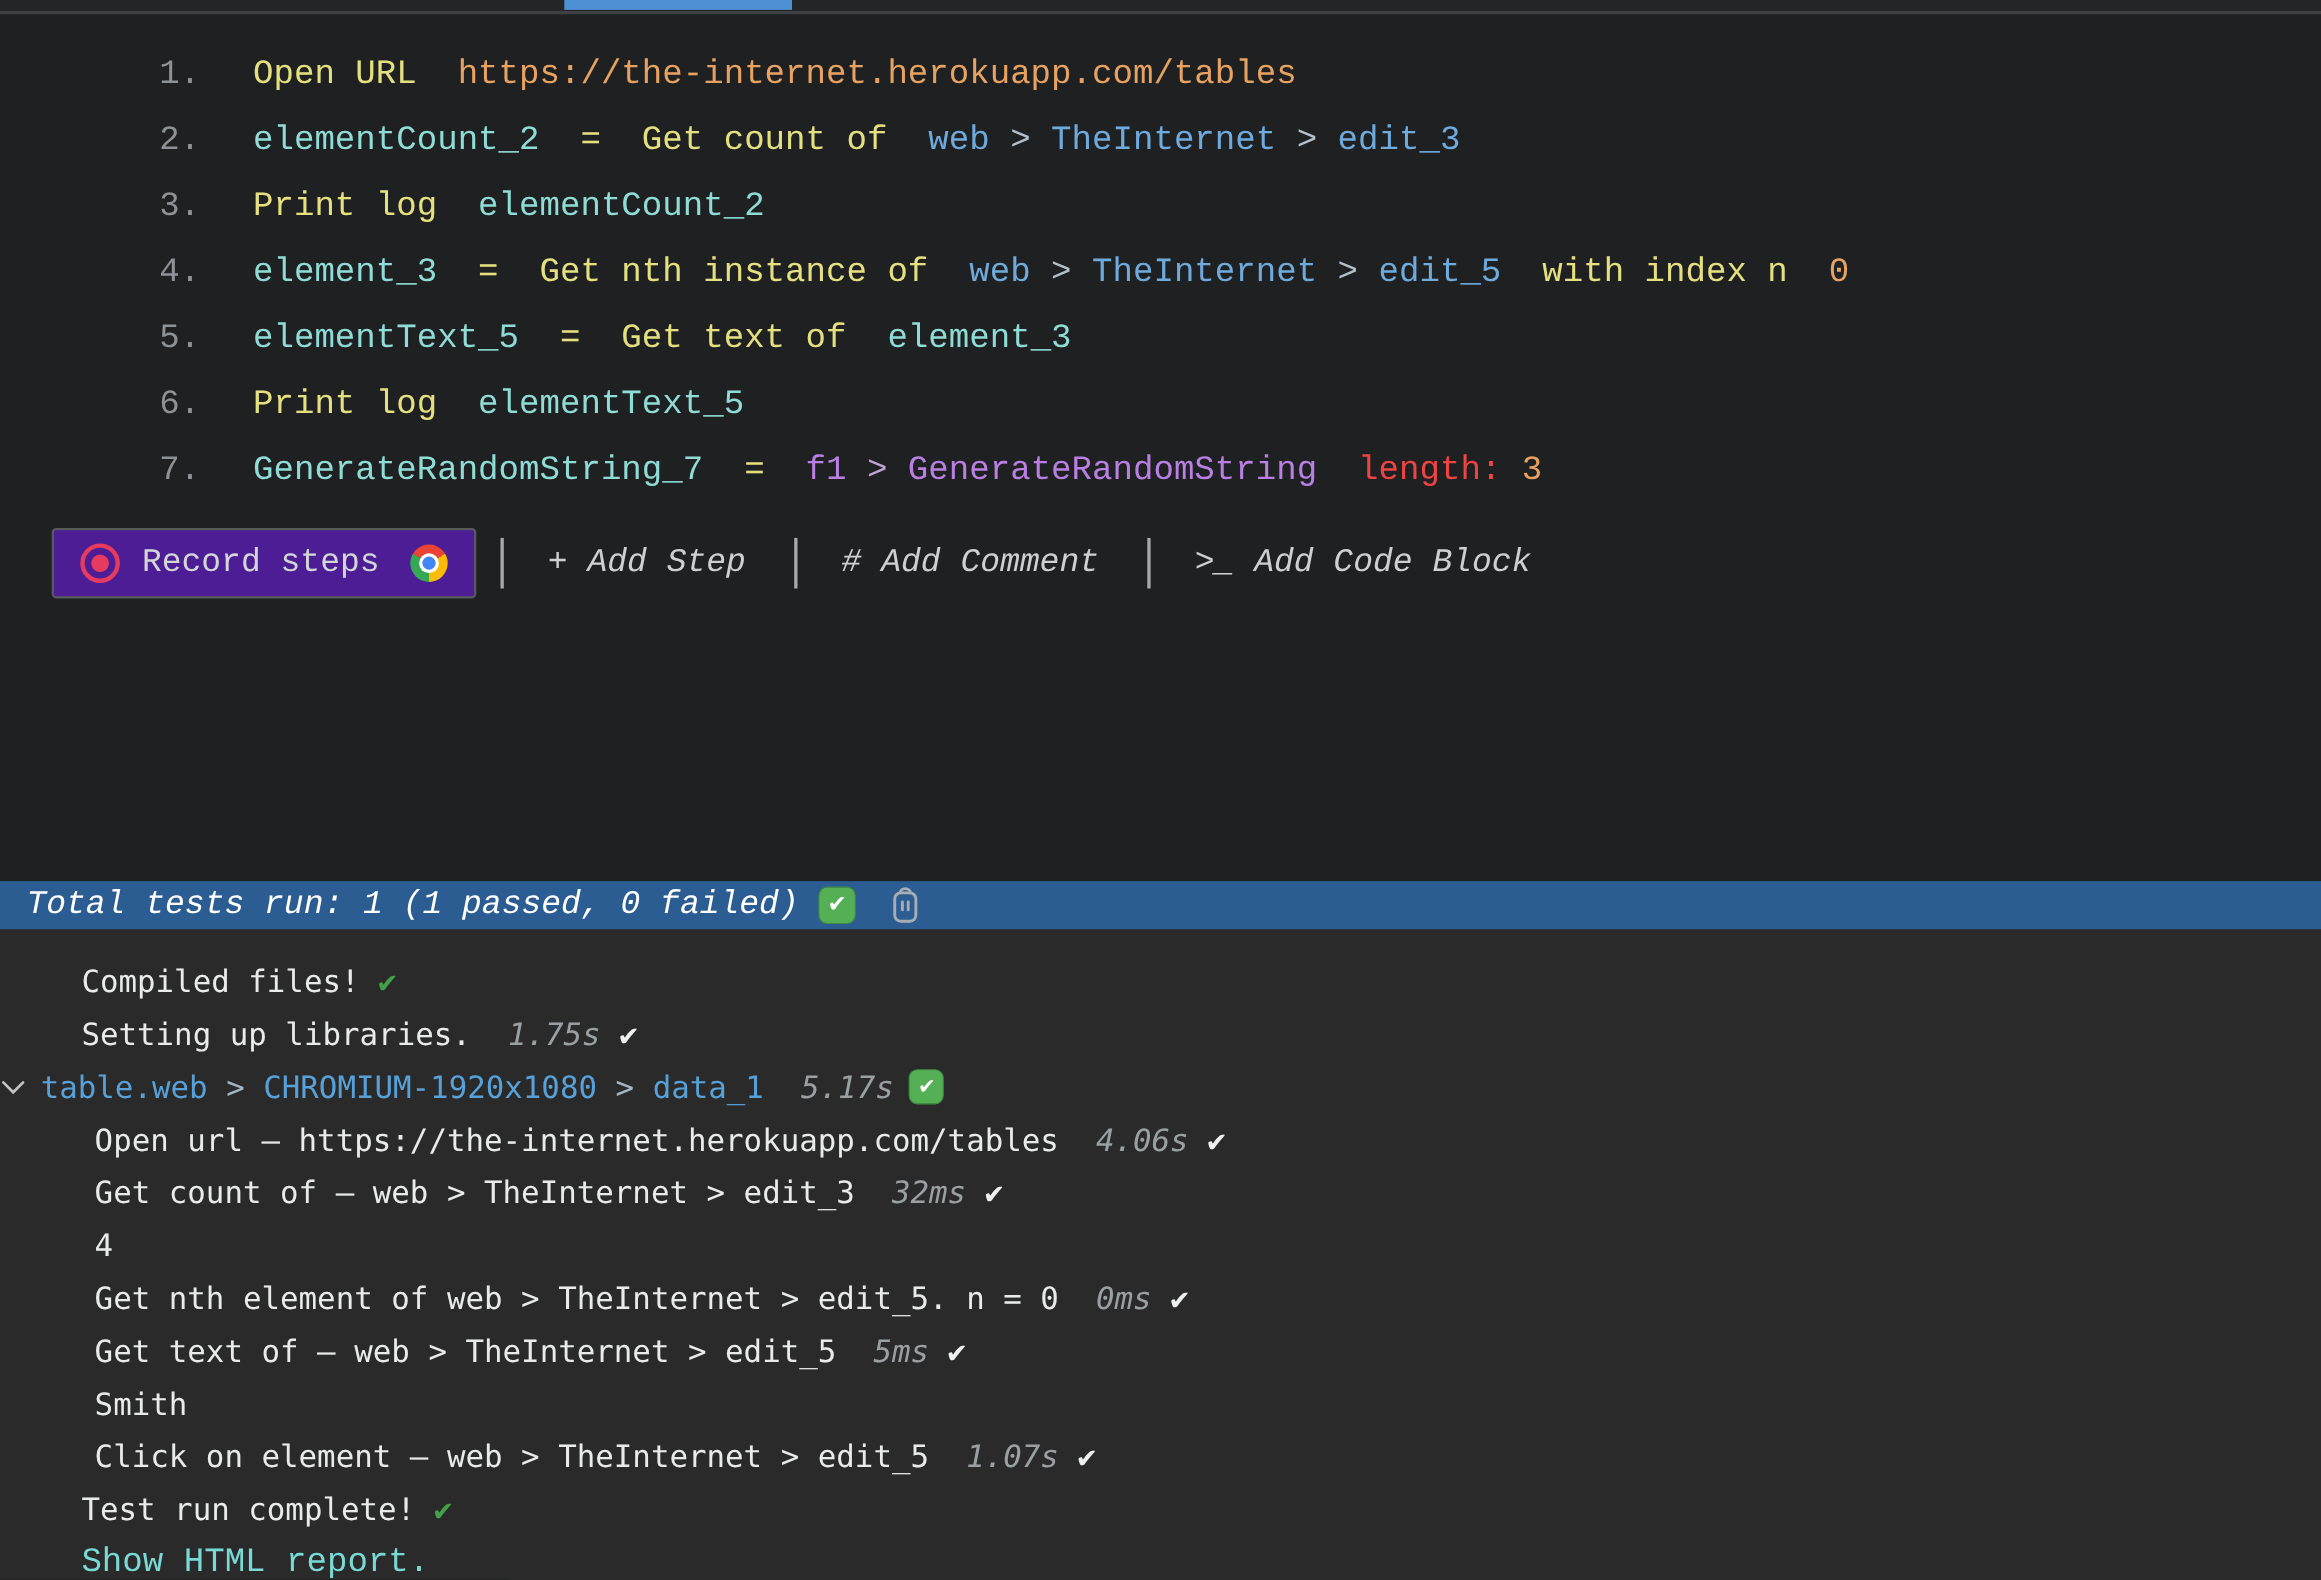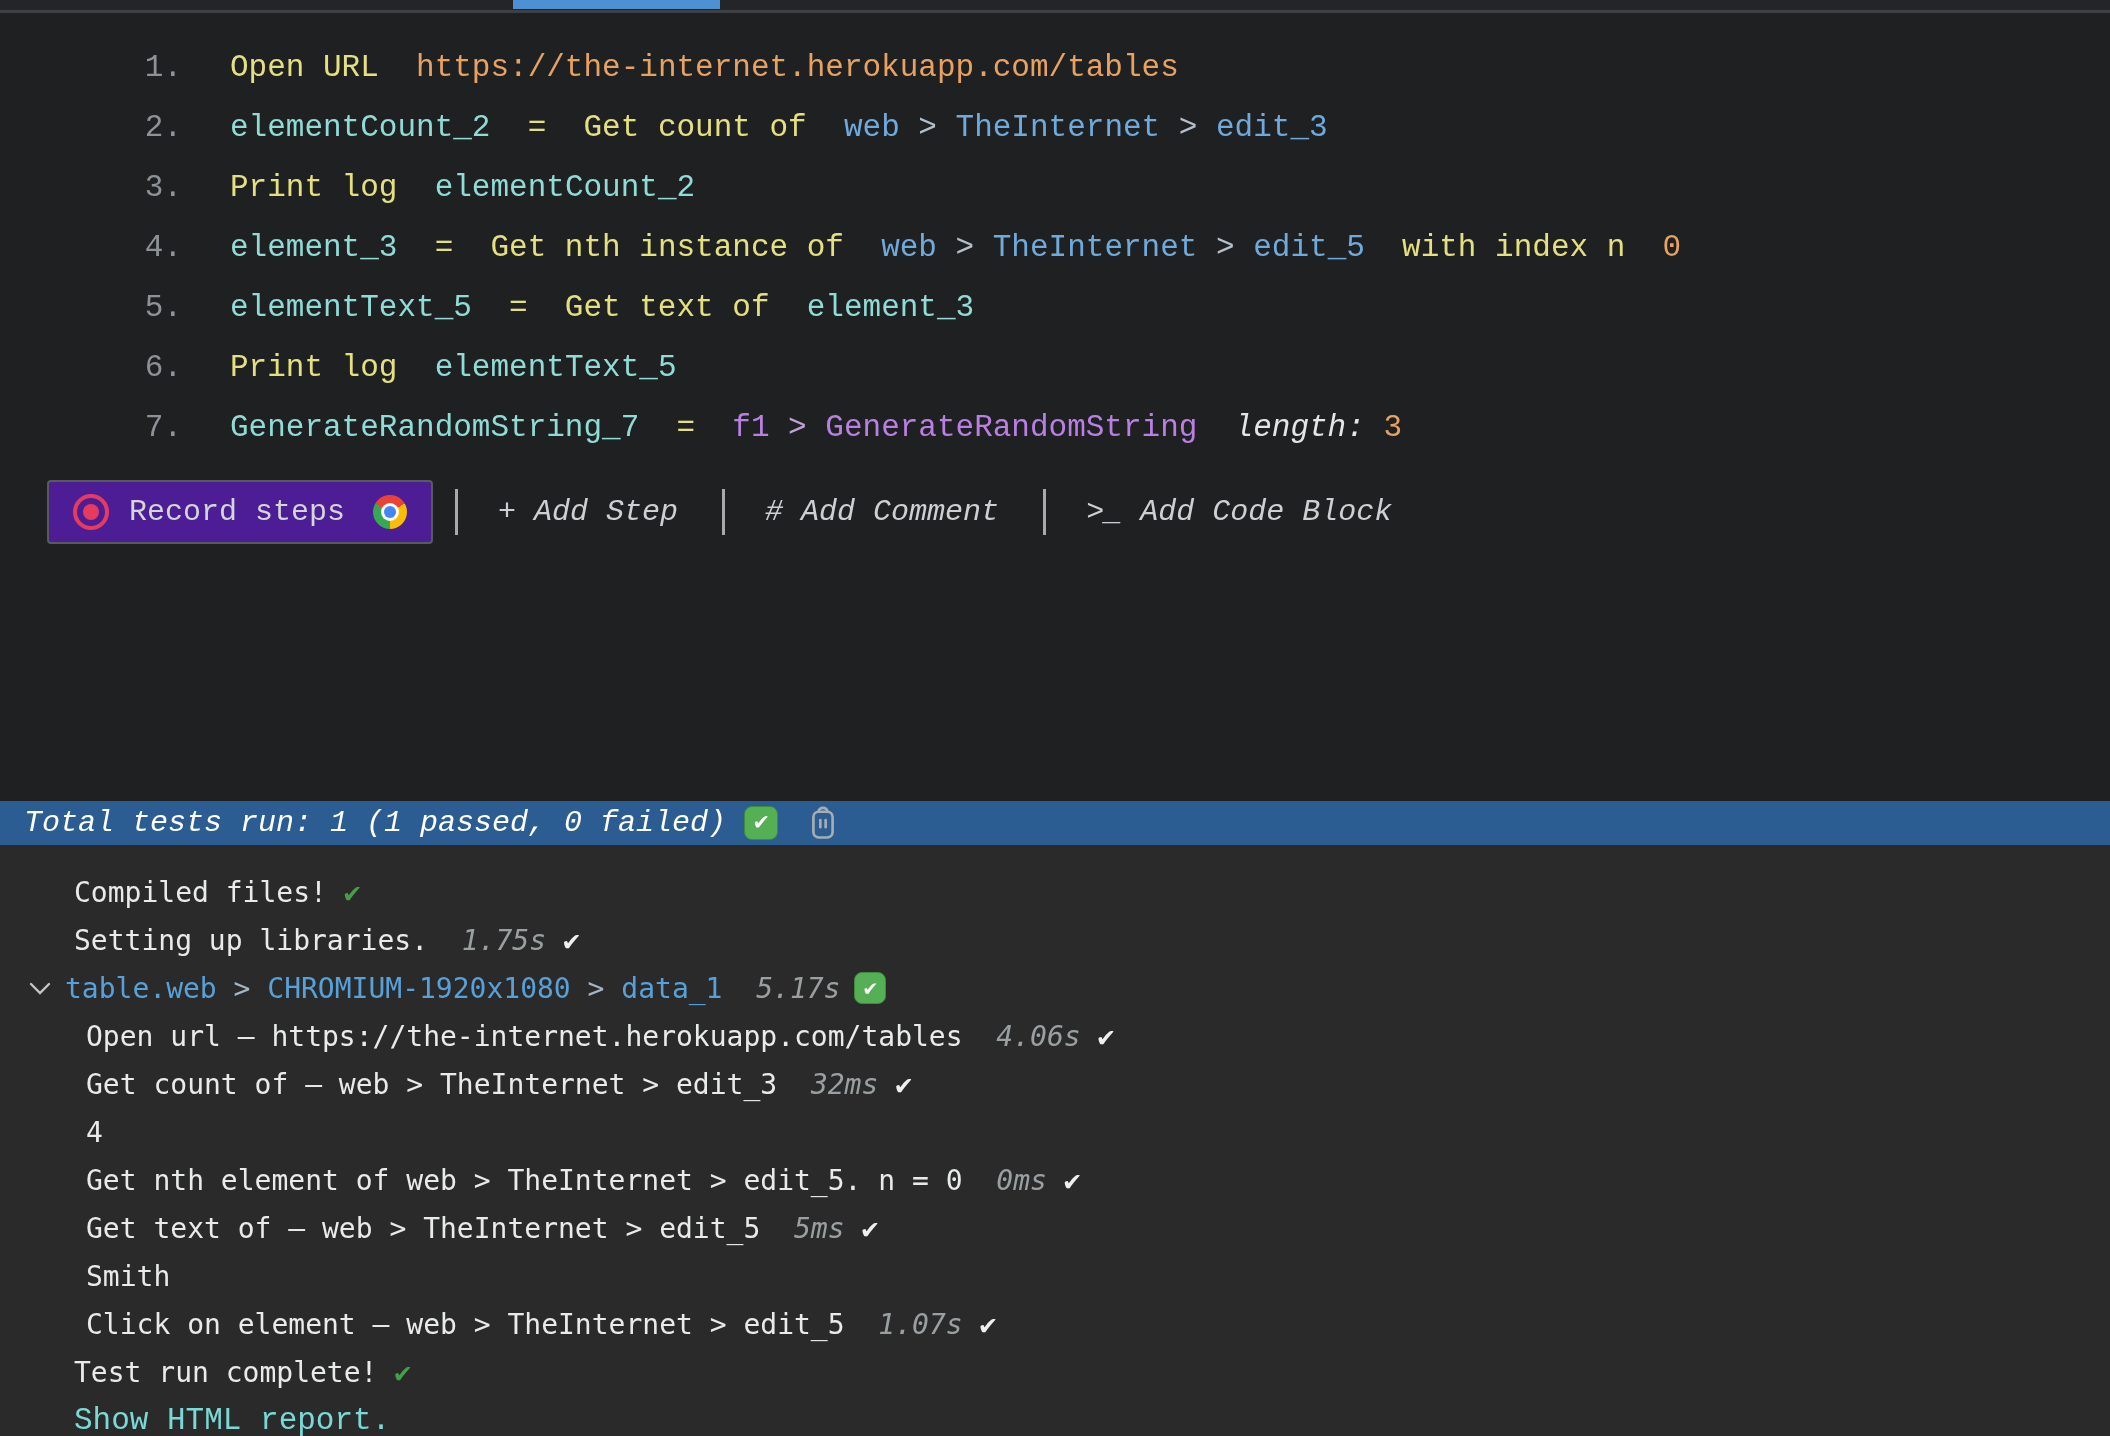--- a/index.html
+++ b/index.html
@@ -16,21 +16,21 @@
   .step-row{height:60px;display:flex;align-items:center;white-space:pre;font-size:31px;}
   .num{display:inline-block;width:182px;text-align:right;color:#8d9296;flex:0 0 auto;}
   .step-content{margin-left:48px;}
   .seg-kw{color:#e5e07f}
   .seg-vr{color:#8fdcd6}
   .seg-vl{color:#e7a262}
   .seg-pt{color:#6faadd}
   .seg-ps{color:#b3bfca}
   .seg-fn{color:#b97fe3}
   .seg-fs{color:#bfa3d8}
-  .seg-lb{color:#e5e5e5;font-style:italic}
+  .seg-lb{color:#ef4444;}
   .seg-spc{}
   
   .toolbar{margin-top:23px;margin-left:47px;display:flex;align-items:center;height:64px;color:#cdd0d2;}
   .record-btn{
     display:flex;align-items:center;height:64px;box-sizing:border-box;
     padding:0 24px;border:2px solid #595a5b;border-radius:4px;background:#4c1d95;
     color:#d3d5d7;font-family:"Liberation Mono",monospace;font-size:30px;cursor:pointer;
   }
   .record-icon{width:28px;height:28px;border-radius:50%;border:4px solid #e63b5f;position:relative;margin-right:20px;flex:0 0 auto;}
   .record-icon::after{content:"";position:absolute;inset:6px;background:#e63b5f;border-radius:50%;}
@@ -55,21 +55,21 @@
     box-sizing:border-box;flex:0 0 auto;
   }
   .check-emoji::after{content:"✔";color:#ffffff;font-size:24px;font-weight:bold;line-height:1;}
   .statusbar .check-emoji{margin-left:18px;}
   .trash-btn{background:none;border:none;padding:0;margin-left:30px;cursor:pointer;display:flex;align-items:center;}
   
   .log{flex:1 1 auto;background:#2a2a2b;padding-top:23px;box-sizing:border-box;font-family:"DejaVu Sans Mono",monospace;}
   .log-row{height:48px;display:flex;align-items:center;white-space:pre;font-size:28px;color:#e9ebeb;}
   .log-row.ind0{padding-left:74px;}
   .log-row.ind1{padding-left:86px;}
-  .log-row.group{margin-left:28px;}
+  .log-row.group{}
   .chev{margin-right:13px;display:inline-flex;flex:0 0 auto;}
   .log .check-emoji{width:32px;height:32px;margin-left:14px;}
   .log .check-emoji::after{font-size:22px;}
   .seg-pl{color:#e9ebeb}
   .seg-tm{color:#9aa0a2;font-style:italic}
   .seg-lk{color:#58a1d8}
   .seg-ls{color:#a3b6c5}
   .seg-gc{color:#43a047}
   .seg-wc{color:#eef0f0}
   .seg-rp{color:#79d9d4;font-family:"Liberation Mono",monospace;font-size:31px}

